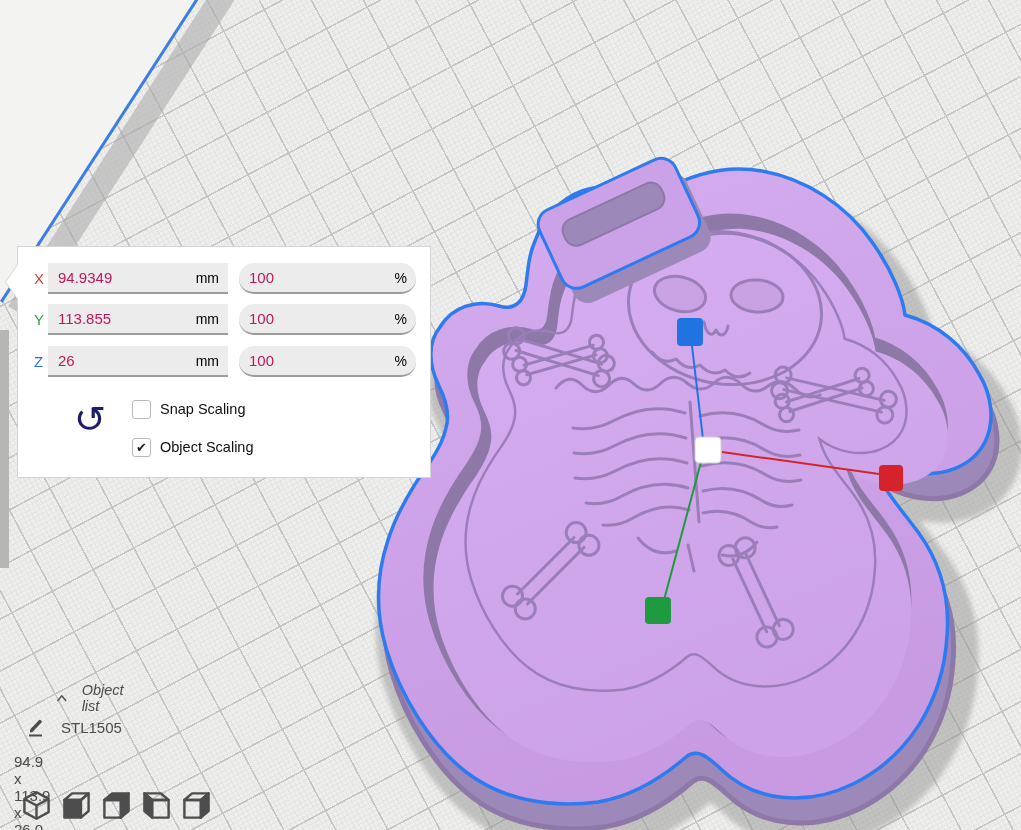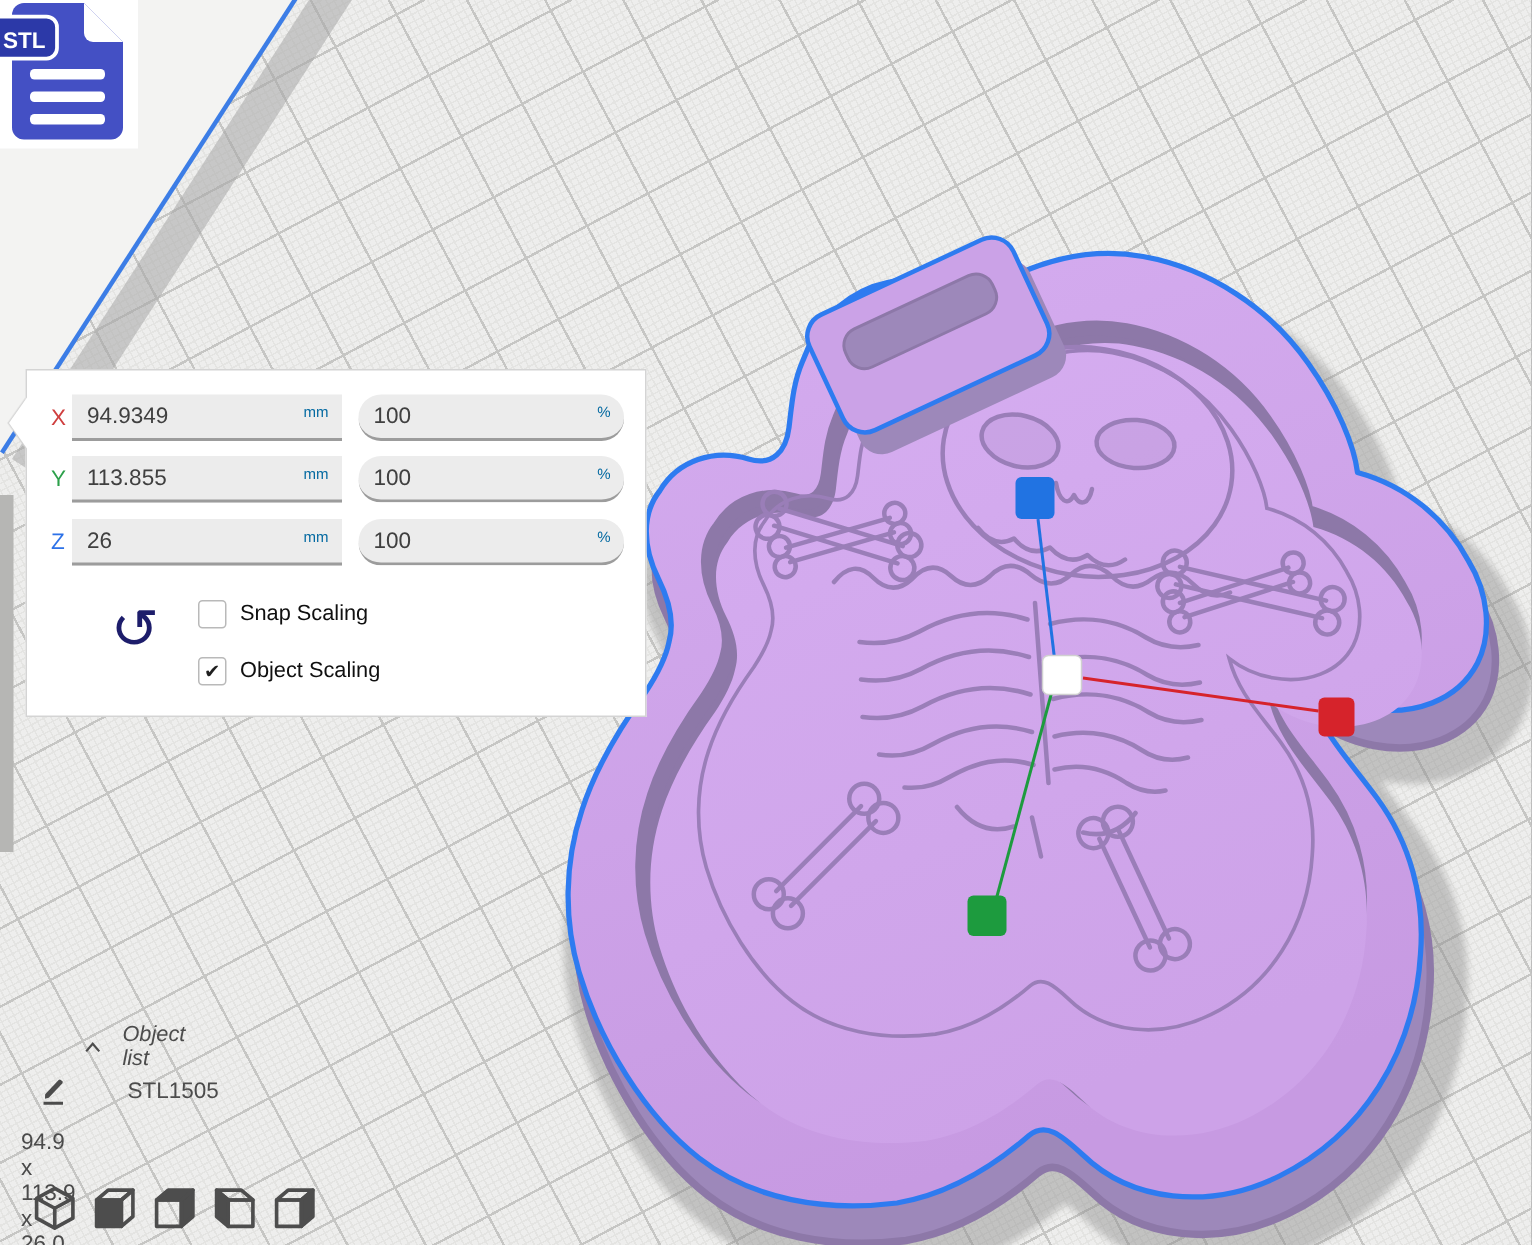--- a/index.html
+++ b/index.html
@@ -42,38 +42,38 @@
   .panel-pointer{position:absolute;left:-12px;top:18px;width:0;height:0;
     border-top:17px solid transparent;border-bottom:17px solid transparent;border-right:12px solid #fff;
     filter:drop-shadow(-1px 0 0 #d4d4d4);}
   .axis-row{position:absolute;left:0;height:33px;}
   .axis-row.r0{top:16px}.axis-row.r1{top:57px}.axis-row.r2{top:99px}
   .axis-label{position:absolute;left:16px;top:7px;width:18px;font-size:15px;}
   .axis-x{color:#cf3f3f}.axis-y{color:#2ca04a}.axis-z{color:#2d72e8}
   .field{position:absolute;top:0;height:31px;background:#ececec;border:none;border-bottom:2px solid #9c9c9c;box-sizing:border-box;}
   .field input{
     position:absolute;left:0;top:0;width:100%;height:100%;border:none;background:transparent;outline:none;
-    font-family:"Liberation Sans",sans-serif;font-size:15px;color:#404040;padding:0 0 0 10px;box-sizing:border-box;
-  }
-  .field .unit{position:absolute;right:9px;top:7px;font-size:10px;color:#0369a1;}
+    font-family:"Liberation Sans",sans-serif;font-size:15px;color:#be185d;padding:0 0 0 10px;box-sizing:border-box;
+  }
+  .field .unit{position:absolute;right:9px;top:7px;font-size:14px;color:#000000;}
   .f-mm{left:30px;width:180px;}
   .f-pct{left:221px;width:177px;border-radius:15px;}
   .check-row{position:absolute;left:114px;height:20px;display:flex;align-items:center;justify-content:center;}
   .check-row.c0{top:152px}.check-row.c1{top:190px}
   .checkbox{width:19px;height:19px;border:1.5px solid #b9b9b9;border-radius:3px;background:#fff;box-sizing:border-box;
     display:flex;align-items:center;justify-content:center;font-size:13px;color:#1f1f1f;}
   .check-label{margin-left:9px;font-size:14.5px;color:#101010;}
   .reset-btn{position:absolute;left:50px;top:150px;width:44px;height:46px;border:none;background:transparent;
     font-family:"DejaVu Sans",sans-serif;font-size:37px;color:#1d1d6b;line-height:44px;text-align:center;
     transform:scaleX(1.05);cursor:pointer;padding:0;}
   
   .footer{position:absolute;left:0;top:0;z-index:10;}
   .objlist-row{position:absolute;left:56px;top:682px;display:flex;align-items:center;color:#4c4c4c;font-style:italic;}
   .objlist-label{margin-left:14px;font-size:14.5px;}
-  .item-row{position:absolute;left:26px;top:716px;display:flex;align-items:center;color:#4c4c4c;gap:24px;}
+  .item-row{position:absolute;left:26px;top:716px;display:flex;align-items:center;color:#4c4c4c;}
   .item-name{margin-left:13px;font-size:15px;}
   .dims{position:absolute;left:14px;top:753px;font-size:15px;color:#4a4a4a;}
   .viewbar{position:absolute;left:20px;top:790px;display:flex;gap:7px;}
   .viewbar .vbtn{width:33px;height:31px;background:transparent;border:none;padding:0;cursor:pointer;}
 </style>
 </head>
 <body>
 
 <div class="stage">
 
@@ -230,31 +230,20 @@
       <line x1="703" y1="439" x2="692" y2="346" stroke="#2173e2" stroke-width="2"></line>
       <line x1="722" y1="452" x2="879" y2="474" stroke="#d6232b" stroke-width="2"></line>
       <line x1="701" y1="462" x2="664" y2="600" stroke="#1d9b3e" stroke-width="2"></line>
       <rect x="677" y="318" width="26" height="28" rx="4" fill="#2173e2"></rect>
       <rect x="879" y="465" width="24" height="26" rx="4" fill="#d6232b"></rect>
       <rect x="645" y="597" width="26" height="27" rx="4" fill="#1d9b3e"></rect>
       <rect x="695" y="437" width="26" height="26" rx="4" fill="#ffffff" stroke="#d0d0d0" stroke-width="1"></rect>
     </g>
   </svg>
 
-  <div class="stl-logo">
-    <svg width="92" height="99" viewBox="0 0 92 99">
-      <path d="M 16,2 h 40 l 26,26 v 57 a 8,8 0 0 1 -8,8 h -58 a 8,8 0 0 1 -8,-8 V 10 a 8,8 0 0 1 8,-8 z" fill="#4450c4"></path>
-      <path d="M 56,2 l 26,26 h -20 a 6,6 0 0 1 -6,-6 z" fill="#ffffff"></path>
-      <rect x="20" y="46" width="50" height="7" rx="3" fill="#ffffff"></rect>
-      <rect x="20" y="61" width="50" height="7" rx="3" fill="#ffffff"></rect>
-      <rect x="20" y="76" width="50" height="7" rx="3" fill="#ffffff"></rect>
-      <rect x="-8" y="11" width="46" height="28" rx="7" fill="#2c39a8" stroke="#ffffff" stroke-width="2.5"></rect>
-      <text x="2" y="32" font-family="Liberation Sans, sans-serif" font-size="15" font-weight="bold" fill="#ffffff">STL</text>
-    </svg>
-  </div>
 
   <div class="scale-panel">
     <div class="panel-pointer"></div>
 
     <div class="axis-row r0">
       <span class="axis-label axis-x">X</span>
       <div class="field f-mm">
         <input readonly="" value="94.9349" style="">
         <span class="unit">mm</span>
       </div>

